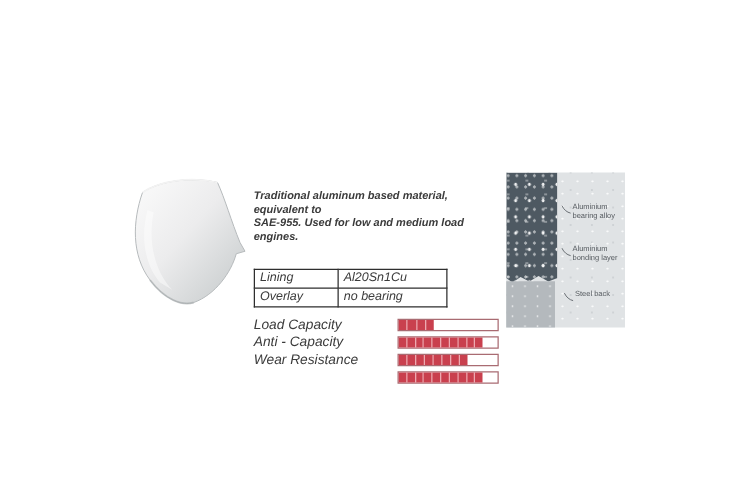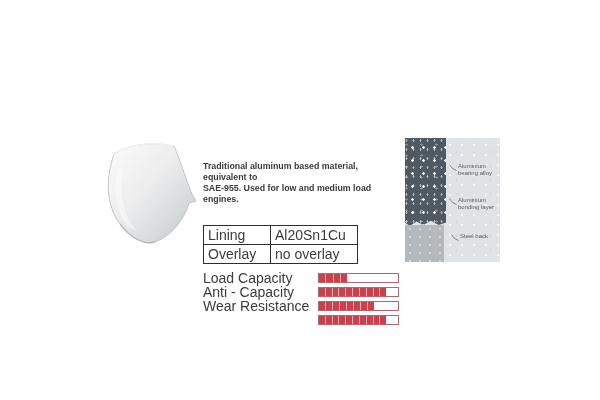--- a/index.html
+++ b/index.html
@@ -5,33 +5,33 @@
   html,body { margin:0; padding:0; background:#fff; }
   .canvas {
     position:relative; width:600px; height:400px; background:#ffffff;
     overflow:hidden; font-family:"Liberation Sans", sans-serif;
   }
 
   
   .shell-wrap { position:absolute; left:94px; top:138px; width:110px; height:120px; }
 
   
-  .content { position:absolute; left:203px; top:152px; width:200px; }
+  .content { position:absolute; left:203px; top:142px; width:200px;font-style:italic; }
   .desc { font-weight:bold; font-size:8.8px; line-height:11px; color:#3b3b3b; }
   .desc span { display:block; }
 
   table.spec { margin-top:20px; border-collapse:collapse; width:148px;
-               font-size:14px; color:#3b3b3b; table-layout:fixed;padding-left:12px; }
+               font-size:10px; color:#3b3b3b; table-layout:fixed;padding-left:12px; }
   table.spec td { border:1px solid #2e2e2e; padding:1px 4px; height:12px; vertical-align:middle; }
   table.spec td.k { width:58px; }
   table.spec td.v { width:78px; }
 
   .ratings { margin-top:7px; width:197px; }
   .rating-row { position:relative; height:14px; display:flex; align-items:center; }
-  .rating-label { font-size:14px; color:#3b3b3b; white-space:nowrap; }
+  .rating-label { font-size:11px; color:#3b3b3b; white-space:nowrap; }
   .bar { position:absolute; left:115px; top:2px; width:81px; height:10px;
          border:1px solid #a96b72; box-sizing:border-box; background:#ffffff;
          display:flex; }
   .seg { flex:1; }
   .seg.filled { border-right:1px solid #edaab1; }
   .seg.filled.last { border-right:none; }
 
   
   .micro { position:absolute; left:405px; top:138px; width:95px; height:124px;
            background-color:#e0e3e5;
@@ -95,21 +95,21 @@
     </p>
 
     <table class="spec">
       <tbody>
           <tr>
             <td class="k">Lining</td>
             <td class="v">Al20Sn1Cu</td>
           </tr>
           <tr>
             <td class="k">Overlay</td>
-            <td class="v">no overlay</td>
+            <td class="v">no bearing</td>
           </tr>
         </tbody>
     </table>
 
     <div class="ratings">
         <div class="rating-row">
           <span class="rating-label">Load Capacity</span>
           <div class="bar">
             <div class="seg filled" style="background: rgb(201, 64, 78);"></div>
             <div class="seg filled" style="background: rgb(201, 64, 78);"></div>

